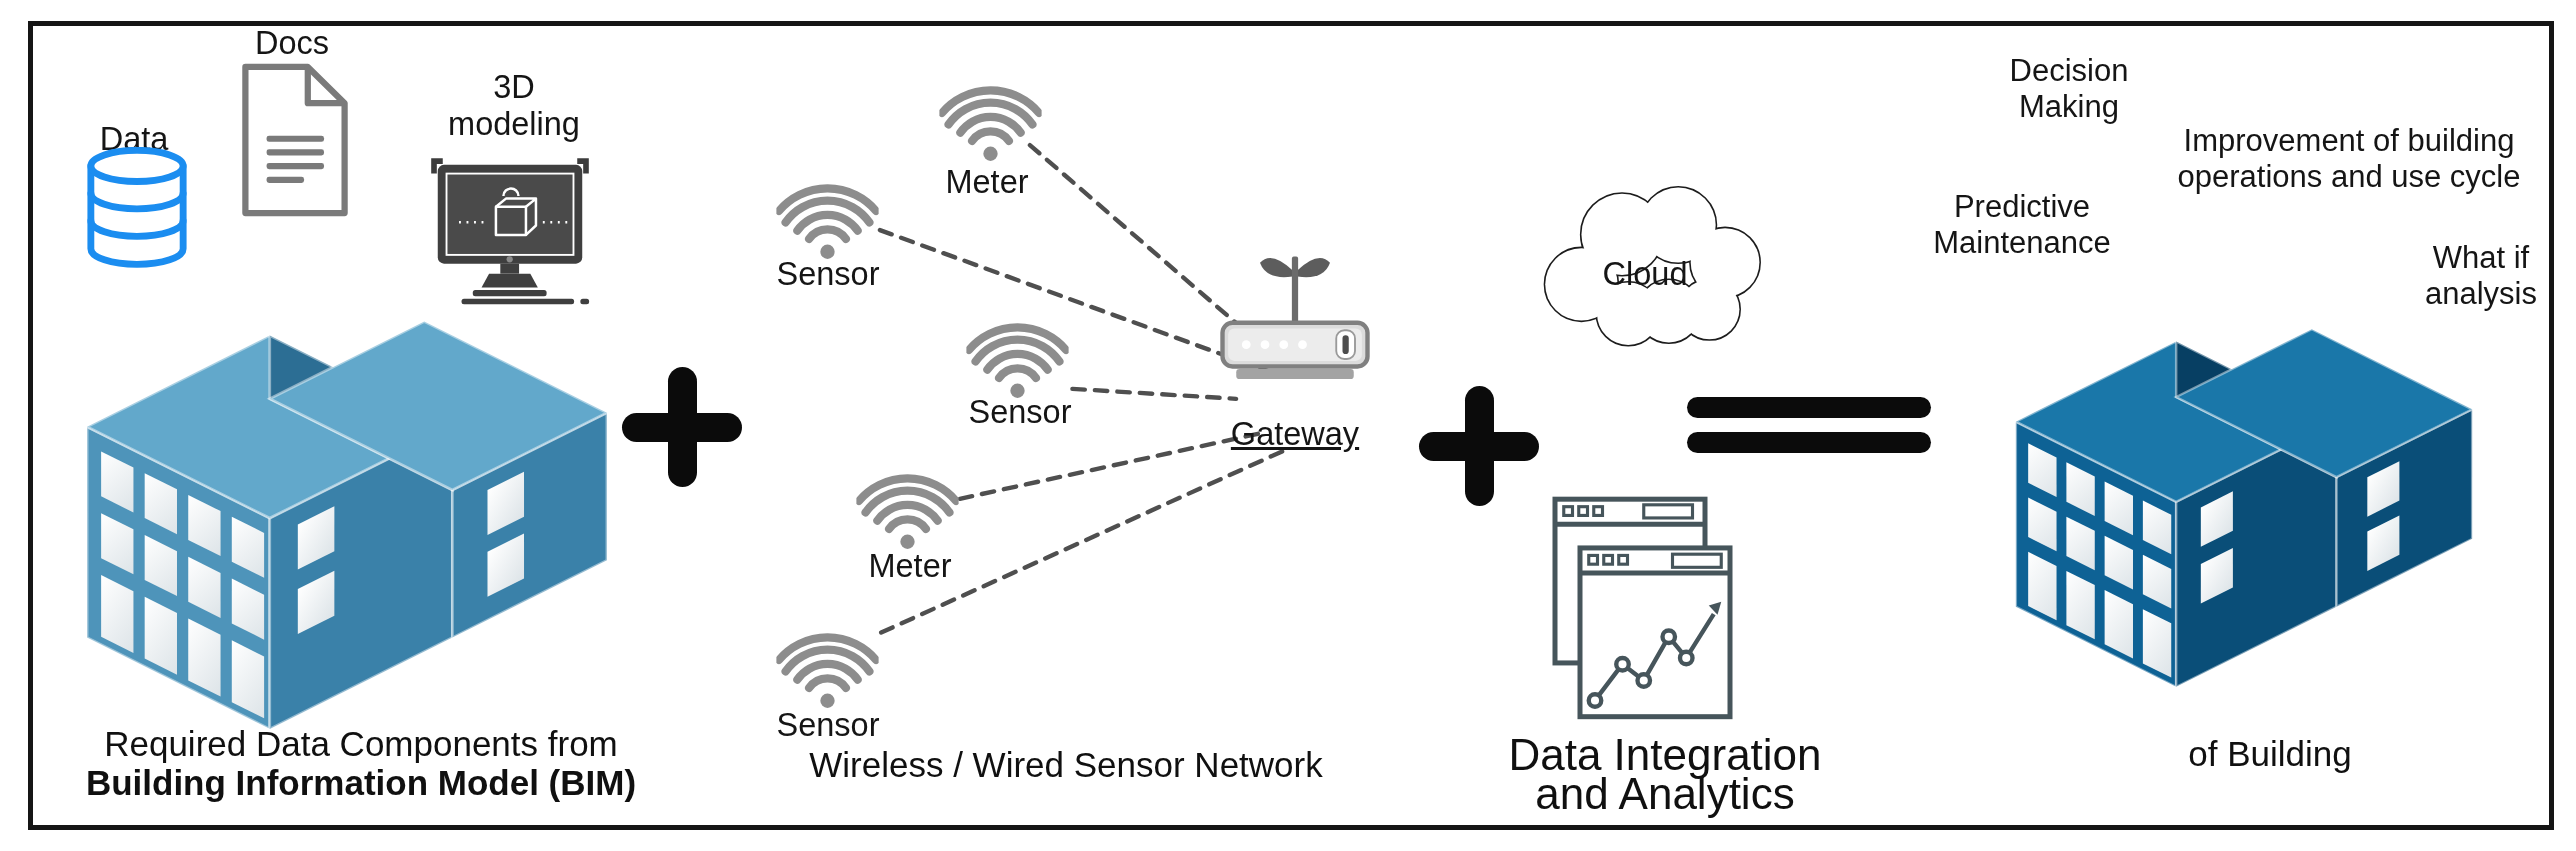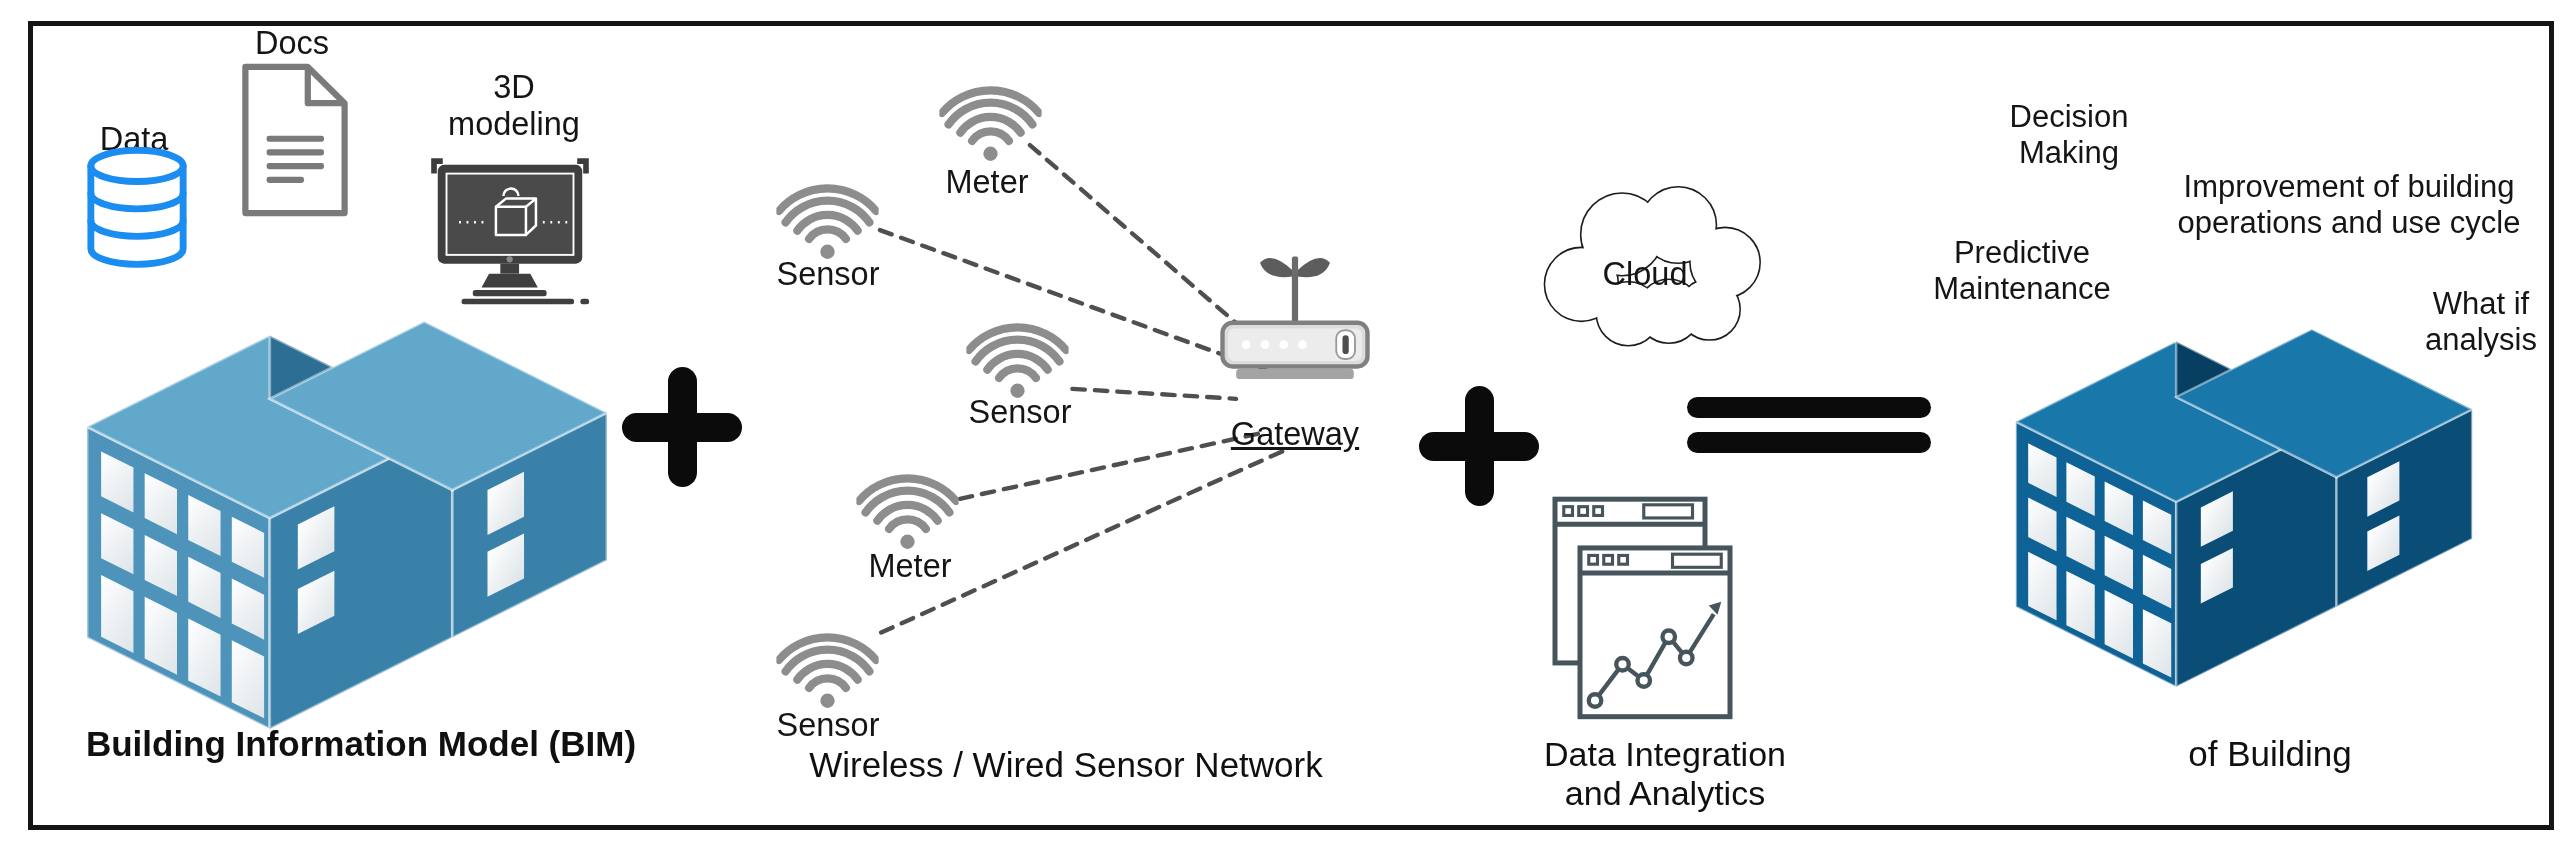--- a/index.html
+++ b/index.html
@@ -6,21 +6,21 @@
   .canvas{
     position:relative;width:2576px;height:852px;background:#ffffff;
     font-family:"Liberation Sans", sans-serif;color:#111;overflow:hidden;
   }
   .frame{position:absolute;left:28px;top:20.6px;width:2516px;height:799px;border:5px solid #151515;background:#fff;}
   .abs{position:absolute;}
   .lbl{
     position:absolute;transform:translateX(-50%);text-align:center;
     font-size:32.5px;line-height:37px;white-space:nowrap;color:#151515;
   }
-  .lbl.small{font-size:31px;line-height:36px;margin-top:46px;}
+  .lbl.small{font-size:31px;line-height:36px;}
   .cap{
     position:absolute;transform:translateX(-50%);text-align:center;
     font-size:35px;line-height:39px;white-space:nowrap;color:#101010;
   }
   .bold{font-weight:700;}
   svg{display:block;}
   
   .bldg-light{ --bL:#4e94ba; --bR:#3a81a9; --bT:#62a8cb; --bS:#2c6e94; }
   .bldg-dark { --bL:#0e6295; --bR:#0a4e78; --bT:#1a77a9; --bS:#073f63; }
   
@@ -148,20 +148,21 @@
     <rect x="78" y="238" width="118" height="10" rx="4" fill="#3f3f3f"></rect>
     <rect x="60" y="252" width="180" height="9" rx="4" fill="#3f3f3f"></rect>
     <rect x="250" y="252" width="14" height="9" rx="4" fill="#3f3f3f"></rect>
   </svg>
 
   <svg class="abs bldg-light" style="left:66px;top:230px;" width="562" height="506" viewBox="0 0 400 360">
     <use href="#building"></use>
   </svg>
 
   <div class="cap" style="left:361px;top:724px;">
+    <div>Required Data Components from</div>
     <div class="bold">Building Information Model (BIM)</div>
   </div>
 
   <div class="plus" style="left:622px;top:367px;" aria-label="+"></div>
 
   <svg class="abs" style="left:939px;top:72px;" width="103" height="92" viewBox="0 0 100 90">
       <use href="#wifi"></use>
     </svg>
   <div class="lbl" style="left:987px;top:164px;">Meter</div>
 
@@ -253,21 +254,21 @@
     <polyline points="72,330 116,272 150,298 190,228 218,262 262,192" fill="none" stroke="#46555b" stroke-width="7" stroke-linejoin="round"></polyline>
     <polygon points="254,178 274,172 268,193" fill="#46555b"></polygon>
     <g fill="#ffffff" stroke="#46555b" stroke-width="7">
       <circle cx="72" cy="330" r="10"></circle>
         <circle cx="116" cy="272" r="10"></circle>
       <circle cx="150" cy="298" r="10"></circle>
         <circle cx="190" cy="228" r="10"></circle>
       <circle cx="218" cy="262" r="10"></circle>
     </g>
   </svg>
-  <div class="cap" style="left:1665px;top:735px;font-size:34px;">
+  <div class="cap" style="left:1665px;top:735px;font-size:44px;">
     <div>Data Integration</div>
     <div>and Analytics</div>
   </div>
 
   <div class="equals" style="left:1687px;top:397px;" aria-label="="></div>
 
   <div class="lbl small" style="left:2069px;top:53px;">
     <div>Decision</div>
     <div>Making</div>
   </div>

